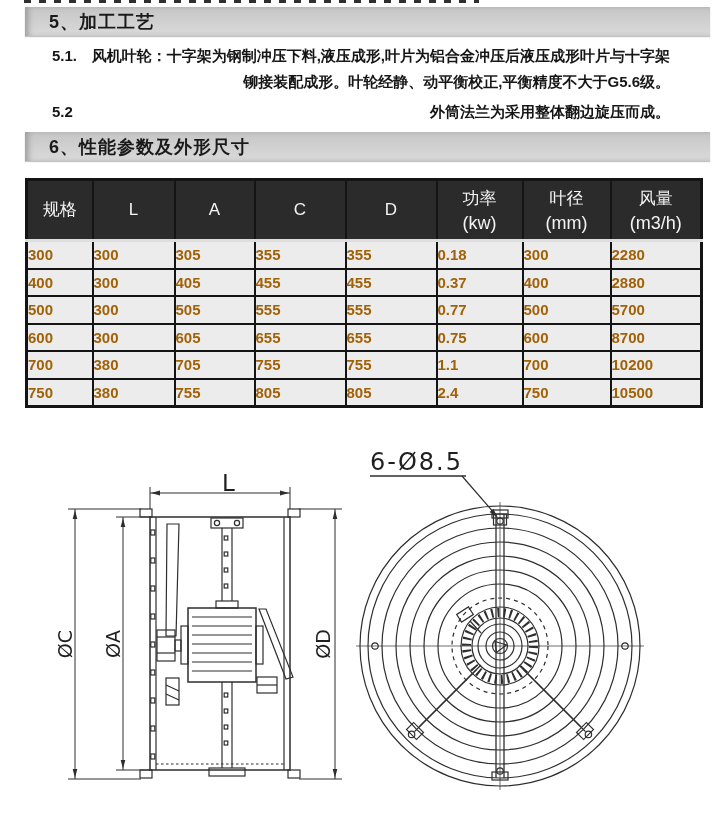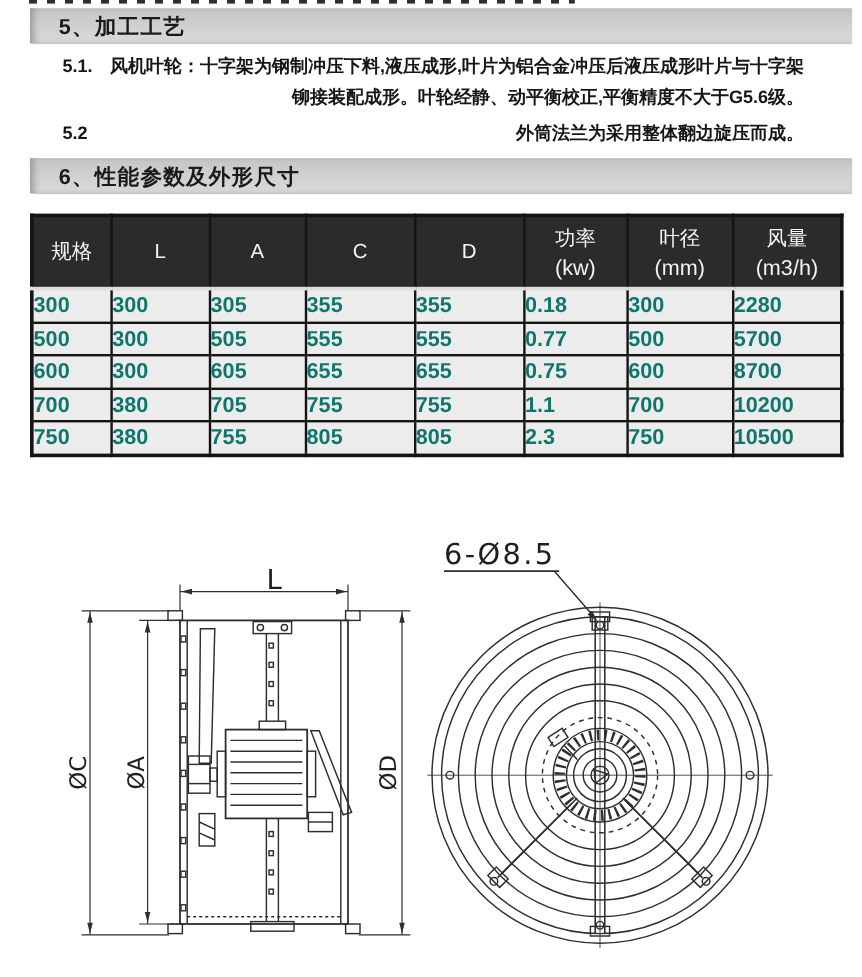--- a/index.html
+++ b/index.html
@@ -33,21 +33,21 @@
   .spec-table th{
     background:#2b2b2b;color:#f4f4f4;font-weight:400;vertical-align:middle;
     border:2px solid #141414;border-bottom:3px solid #dedede;padding:5px 0;
   }
   .spec-table th + th{border-left:2px solid #8a8a8a;}
   .spec-table .h1{display:block;font-size:17px;line-height:1.5;}
   .spec-table .h2{display:block;font-size:18px;line-height:1.25;}
   .spec-table .h2:empty{display:none;}
   .spec-table td{
     background:#ececec;border:2px solid #141414;height:25.5px;padding:0;
-    font-size:18px;font-weight:700;color:#0f766e;
+    font-size:15px;font-weight:700;color:#a16207;
   }
   .drawings{position:absolute;left:0;top:440px;}
   .drawings text{font-family:"DejaVu Sans","Liberation Sans",sans-serif;fill:#1f1f1f;stroke:none;}
 </style>
 </head>
 <body>
 
 <div class="page">
 
   <div class="top-dashes"></div>
@@ -118,20 +118,30 @@
         <td>300</td>
           <td>300</td>
           <td>305</td>
           <td>355</td>
           <td>355</td>
           <td>0.18</td>
           <td>300</td>
           <td>2280</td>
       </tr>
       <tr>
+        <td>400</td>
+          <td>300</td>
+          <td>405</td>
+          <td>455</td>
+          <td>455</td>
+          <td>0.37</td>
+          <td>400</td>
+          <td>2880</td>
+      </tr>
+      <tr>
         <td>500</td>
           <td>300</td>
           <td>505</td>
           <td>555</td>
           <td>555</td>
           <td>0.77</td>
           <td>500</td>
           <td>5700</td>
       </tr>
       <tr>
@@ -153,21 +163,21 @@
           <td>1.1</td>
           <td>700</td>
           <td>10200</td>
       </tr>
       <tr>
         <td>750</td>
           <td>380</td>
           <td>755</td>
           <td>805</td>
           <td>805</td>
-          <td>2.3</td>
+          <td>2.4</td>
           <td>750</td>
           <td>10500</td>
       </tr>
     </tbody>
   </table>
 
   <svg class="drawings" width="718" height="370" viewBox="0 0 718 370">
 
     <g stroke="#2e2e2e" fill="none" stroke-width="1.2">
 

